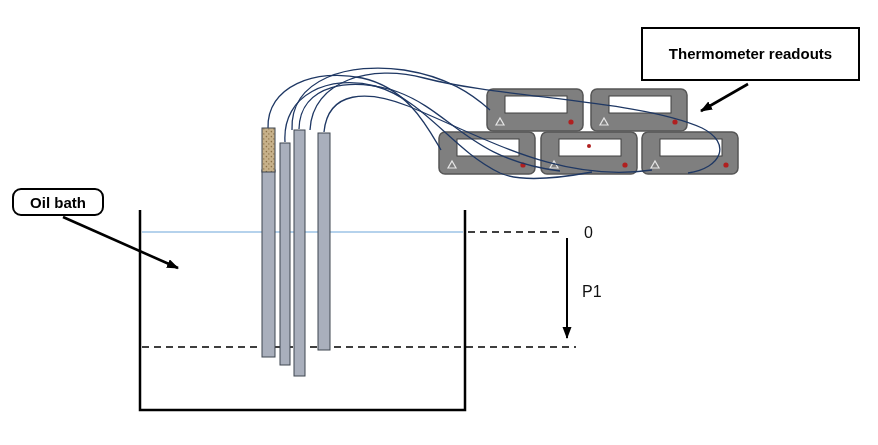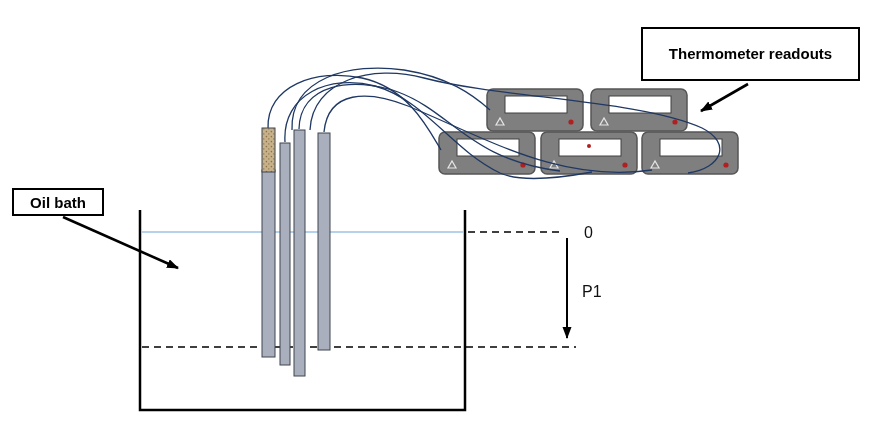--- a/index.html
+++ b/index.html
@@ -20,21 +20,21 @@
     color: #000;
     font-weight: bold;
     display: flex;
     flex-direction: column;
     align-items: center;
     justify-content: center;
     text-align: center;
     z-index: 3;
   }
   .readouts-label { left: 641px; top: 27px; width: 219px; height: 54px; font-size: 15px; line-height: 1.45; }
-  .oilbath-label  { left: 12px;  top: 188px; width: 92px;  height: 28px; font-size: 15px; }
+  .oilbath-label  { left: 12px;  top: 188px; width: 92px;  height: 28px; font-size: 15px; border-radius: 9px; }
 
   .bath-outline  { fill: none; stroke: var(--outline, #000); stroke-width: 2.5; }
   .oil-line      { stroke: var(--oil-surface, #9dc3e6); stroke-width: 1.5; }
   .dashed-line   { stroke: var(--outline, #000); stroke-width: 1.4; stroke-dasharray: 7 5; }
   .ref-arrow     { stroke: var(--outline, #000); stroke-width: 2;   fill: none; }
   .pointer-arrow { stroke: var(--outline, #000); stroke-width: 2.6; fill: none; }
   .probe-rod     { fill: var(--probe-fill, #a9afbc); stroke: var(--probe-stroke, #3f4650); stroke-width: 1; }
   .probe-cap     { stroke: var(--probe-stroke, #3f4650); stroke-width: 1; }
   .cable         { fill: none; stroke: var(--cable, #1f3864); stroke-width: 1.3; }
   .device-body   { fill: var(--device-fill, #7f7f7f); stroke: var(--device-stroke, #555); stroke-width: 1.5; }

